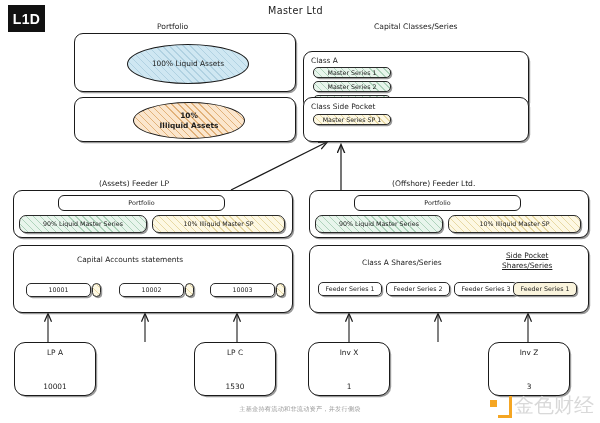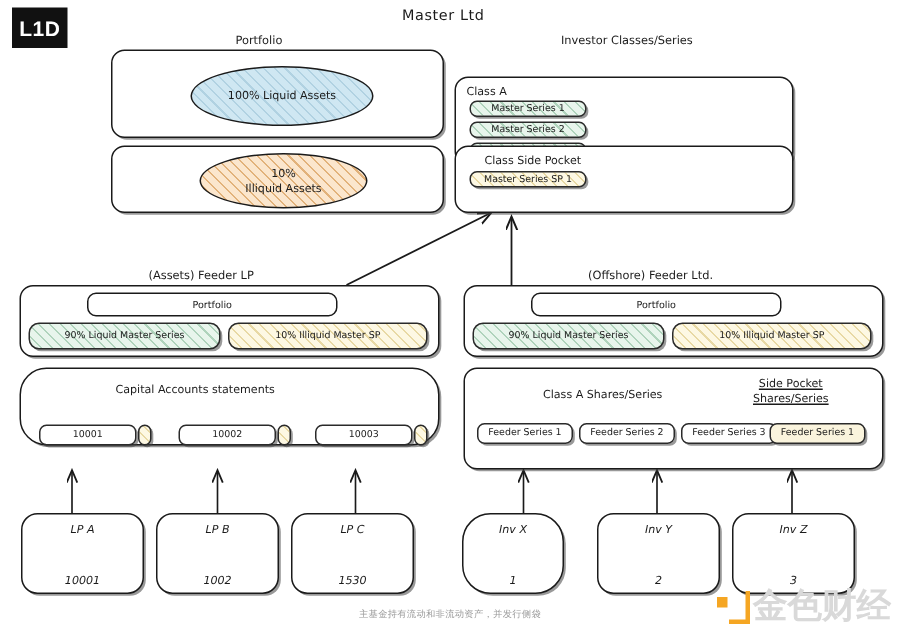--- a/index.html
+++ b/index.html
@@ -71,20 +71,21 @@
   .yellow-solid { background-color: #faf4dd; }
   .blue-el {
     background-color: #cfe7f2;
     background-image: repeating-linear-gradient(45deg,
       rgba(120,170,195,.35) 0 1px, transparent 1px 5px);
   }
   .orange-el {
     background-color: #fbe6cd;
     background-image: repeating-linear-gradient(45deg,
       rgba(205,135,55,.55) 0 1px, transparent 1px 5px);
+    font-weight: bold;
   }
 
   .ellipse {
     position: absolute;
     border: 1.4px solid #1a1a1a;
     border-radius: 50%;
     display: flex; align-items: center; justify-content: center;
     text-align: right;
     font-size: 7.4px;
     color: #1b1b1b;
@@ -98,21 +99,20 @@
   .invbox {
     position: absolute;
     border: 1.4px solid #1a1a1a;
     border-radius: 11px;
     background: #fff;
     display: flex; flex-direction: column;
     align-items: center; justify-content: center;
     gap: 25px;
     font-size: 7.4px;
     color: #1b1b1b;
-    font-style: italic;
   }
 
   svg.arrows { position: absolute; inset: 0; width: 600px; height: 423px; pointer-events: none; }
 
   
   #caption {
     position: absolute; left: 0; right: 0; top: 405px;
     text-align: center;
     font-size: 6.2px;
     color: #9a9a9a;
@@ -128,21 +128,21 @@
   #wm-mark::before {
     content:""; position:absolute; left:0; top:4px;
     width:7px; height:7px; background:#F5A623;
   }
   #wm-mark::after {
     content:""; position:absolute; left:8px; top:0;
     width:11px; height:19px; border:3px solid #F5A623;
     border-left:none; border-top:none;
   }
   #wm-text {
-    font-size: 23px; font-weight: bold; color: #d9d9d9;
+    font-size: 20px; font-weight: normal; color: #d9d9d9;
     font-family: "DejaVu Sans", sans-serif; letter-spacing: 0px;
   }
 </style>
 </head>
 <body>
 
 <div class="canvas">
 
   <div id="l1d-logo">L1D</div>
 
@@ -174,45 +174,45 @@
     <div class="ellipse blue-el" style="left:52px; top:10px; width:122px; height:40px;">100% Liquid Assets</div>
   </div>
 
   <div class="hbox shadowed" style="left:74px; top:97px; width:222px; height:45px;">
     <div class="ellipse orange-el" style="left:58px; top:4px; width:112px; height:37px; flex-direction:column;">
       <span>10%</span>
       <span>Illiquid Assets</span>
     </div>
   </div>
 
-  <div class="lbl sec-lbl" style="left:374px; top:22px;">Investor Classes/Series</div>
+  <div class="lbl sec-lbl" style="left:374px; top:22px;">Capital Classes/Series</div>
 
   <div class="hbox shadowed" style="left:303px; top:51px; width:226px; height:59px;">
     <div class="lbl" style="left:7px; top:4px; font-size:7.4px;">Class A</div>
     <div class="cell green shadowed" style="left:9px; top:15px; width:78px; height:11px;">Master Series 1</div>
     <div class="cell green shadowed" style="left:9px; top:29px; width:78px; height:11px;">Master Series 2</div>
     <div class="cell green shadowed" style="left:9px; top:43px; width:78px; height:11px;">Master Series 3</div>
   </div>
 
   <div class="hbox shadowed" style="left:303px; top:97px; width:226px; height:45px;">
-    <div class="lbl" style="left:19px; top:4px; font-size:7.4px;">Class Side Pocket</div>
+    <div class="lbl" style="left:7px; top:4px; font-size:7.4px;">Class Side Pocket</div>
     <div class="cell yellow shadowed" style="left:9px; top:16px; width:78px; height:11px;">Master Series SP 1</div>
   </div>
 
   <div class="lbl sec-lbl" style="left:99px; top:179px;">(Assets) Feeder LP</div>
 
   <div class="hbox shadowed" style="left:13px; top:190px; width:280px; height:48px;">
     <div class="hbox sm" style="left:44px; top:4px; width:167px; height:16px; display:flex; align-items:center; justify-content:center;">
       <span class="lbl" style="position:static; font-size:6.4px;">Portfolio</span>
     </div>
     <div class="cell green shadowed" style="left:5px; top:24px; width:128px; height:18px; border-radius:7px;">90% Liquid Master Series</div>
     <div class="cell yellow shadowed" style="left:138px; top:24px; width:133px; height:18px; border-radius:7px;">10% Illiquid Master SP</div>
   </div>
 
-  <div class="hbox shadowed" style="left:13px; top:245px; width:280px; height:52px;border-radius:18px;">
+  <div class="hbox shadowed" style="left:13px; top:245px; width:280px; height:68px;">
     <div class="lbl" style="left:63px; top:9px; font-size:7.4px;">Capital Accounts statements</div>
 
     <div style="position:absolute; left:12px; top:37px; width:75px; height:14px; display:flex;">
       <div class="cell shadowed" style="position:relative; flex:1; height:14px;">10001</div>
       <div class="cell yellow shadowed" style="position:relative; width:9px; height:14px; margin-left:1px;"></div>
     </div>
 
     <div style="position:absolute; left:105px; top:37px; width:75px; height:14px; display:flex;">
       <div class="cell shadowed" style="position:relative; flex:1; height:14px;">10002</div>
       <div class="cell yellow shadowed" style="position:relative; width:9px; height:14px; margin-left:1px;"></div>
@@ -244,36 +244,28 @@
     <div class="cell shadowed" style="left:8px; top:36px; width:64px; height:14px;">Feeder Series 1</div>
     <div class="cell shadowed" style="left:76px; top:36px; width:64px; height:14px;">Feeder Series 2</div>
     <div class="cell shadowed" style="left:144px; top:36px; width:64px; height:14px;">Feeder Series 3</div>
     <div class="cell yellow-solid shadowed" style="left:203px; top:36px; width:64px; height:14px;">Feeder Series 1</div>
   </div>
 
   <div class="invbox shadowed" style="left:14px; top:342px; width:82px; height:54px;">
     <span>LP A</span>
     <span>10001</span>
   </div>
-  <div class="invbox shadowed" style="left:104px; top:342px; width:82px; height:54px;">
-    <span>LP B</span>
-    <span>1002</span>
-  </div>
   <div class="invbox shadowed" style="left:194px; top:342px; width:82px; height:54px;">
     <span>LP C</span>
     <span>1530</span>
   </div>
 
-  <div class="invbox shadowed" style="left:308px; top:342px; width:68px; height:54px;border-radius:19px;">
+  <div class="invbox shadowed" style="left:308px; top:342px; width:82px; height:54px;">
     <span>Inv X</span>
     <span>1</span>
-  </div>
-  <div class="invbox shadowed" style="left:398px; top:342px; width:82px; height:54px;">
-    <span>Inv Y</span>
-    <span>2</span>
   </div>
   <div class="invbox shadowed" style="left:488px; top:342px; width:82px; height:54px;">
     <span>Inv Z</span>
     <span>3</span>
   </div>
 
   <div id="caption">主基金持有流动和非流动资产，并发行侧袋</div>
 
   <div id="watermark">
     <div id="wm-mark"></div>

